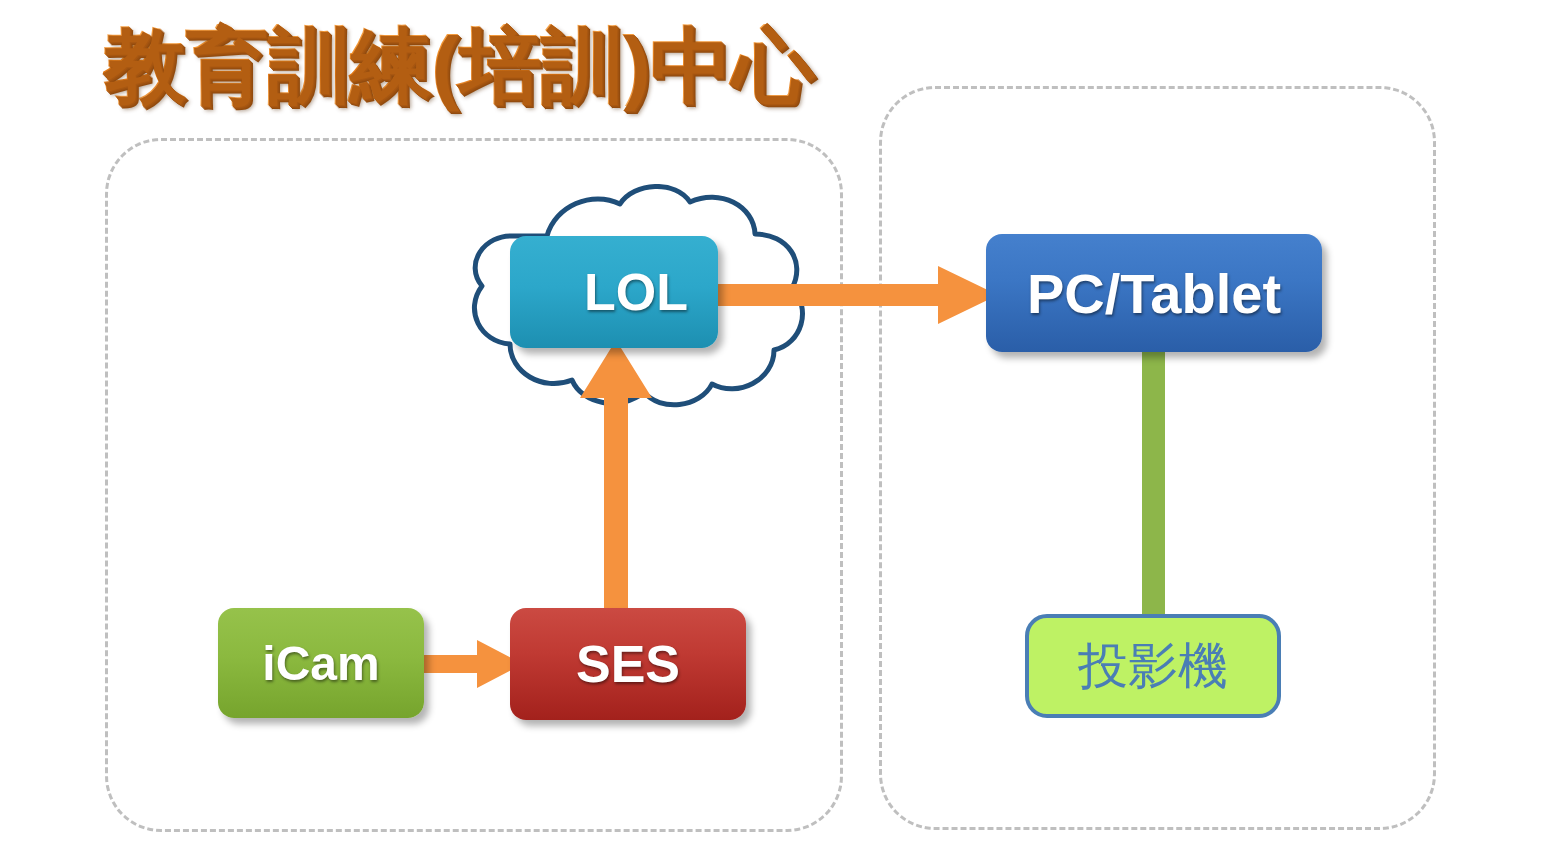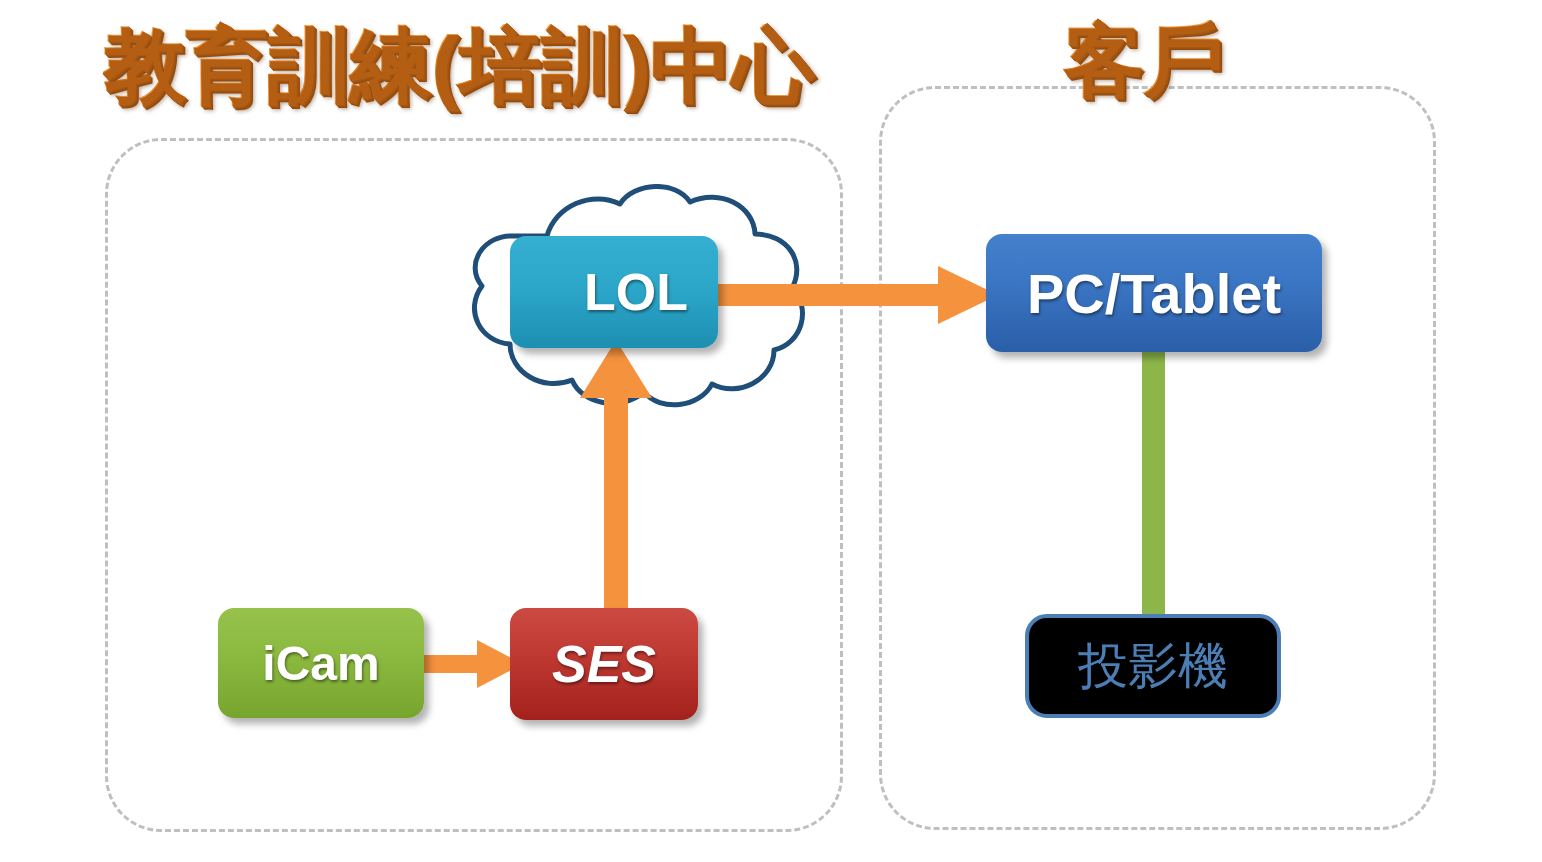--- a/index.html
+++ b/index.html
@@ -120,39 +120,38 @@
     left: 218px;
     top: 608px;
     width: 206px;
     height: 110px;
     font-size: 48px;
     background: linear-gradient(180deg, #96C24B 0%, #8BB93F 45%, #76A42D 100%);
   }
   #node-ses {
     left: 510px;
     top: 608px;
-    width: 188px;
+    width: 236px;
     height: 112px;
     font-size: 52px;
     background: linear-gradient(180deg, #CB4A42 0%, #C03A33 40%, #A3211C 100%);
-    font-style: italic;
   }
 
   
   #node-projector {
     position: absolute;
     left: 1025px;
     top: 614px;
     width: 256px;
     height: 104px;
     box-sizing: border-box;
     display: flex;
     align-items: center;
     justify-content: center;
-    background: #000000;
+    background: #bef264;
     border: 4px solid #4A7EB5;
     border-radius: 22px;
     color: #4A7EB5;
     font-size: 50px;
     font-weight: normal;
     z-index: 20;
   }
 
   
   .conn { position: absolute; }
@@ -191,21 +190,20 @@
 </head>
 <body>
 
 <div id="canvas">
 
   <div class="zone" id="zone-training"></div>
 
   <div class="zone" id="zone-customer"></div>
 
   <div class="zone-title" id="title-training">教育訓練(培訓)中心</div>
-  <div class="zone-title" id="title-customer">客戶</div>
 
   <div id="cloud">
     <svg width="396" height="232" viewBox="0 0 396 232" xmlns="http://www.w3.org/2000/svg">
       <path d="M 123 52
                C 131 22, 168 6, 196 20
                C 210 -2, 252 -4, 266 18
                C 296 4, 330 22, 331 50
                C 364 50, 382 78, 368 104
                C 388 124, 378 160, 350 166
                C 350 196, 314 214, 288 200

